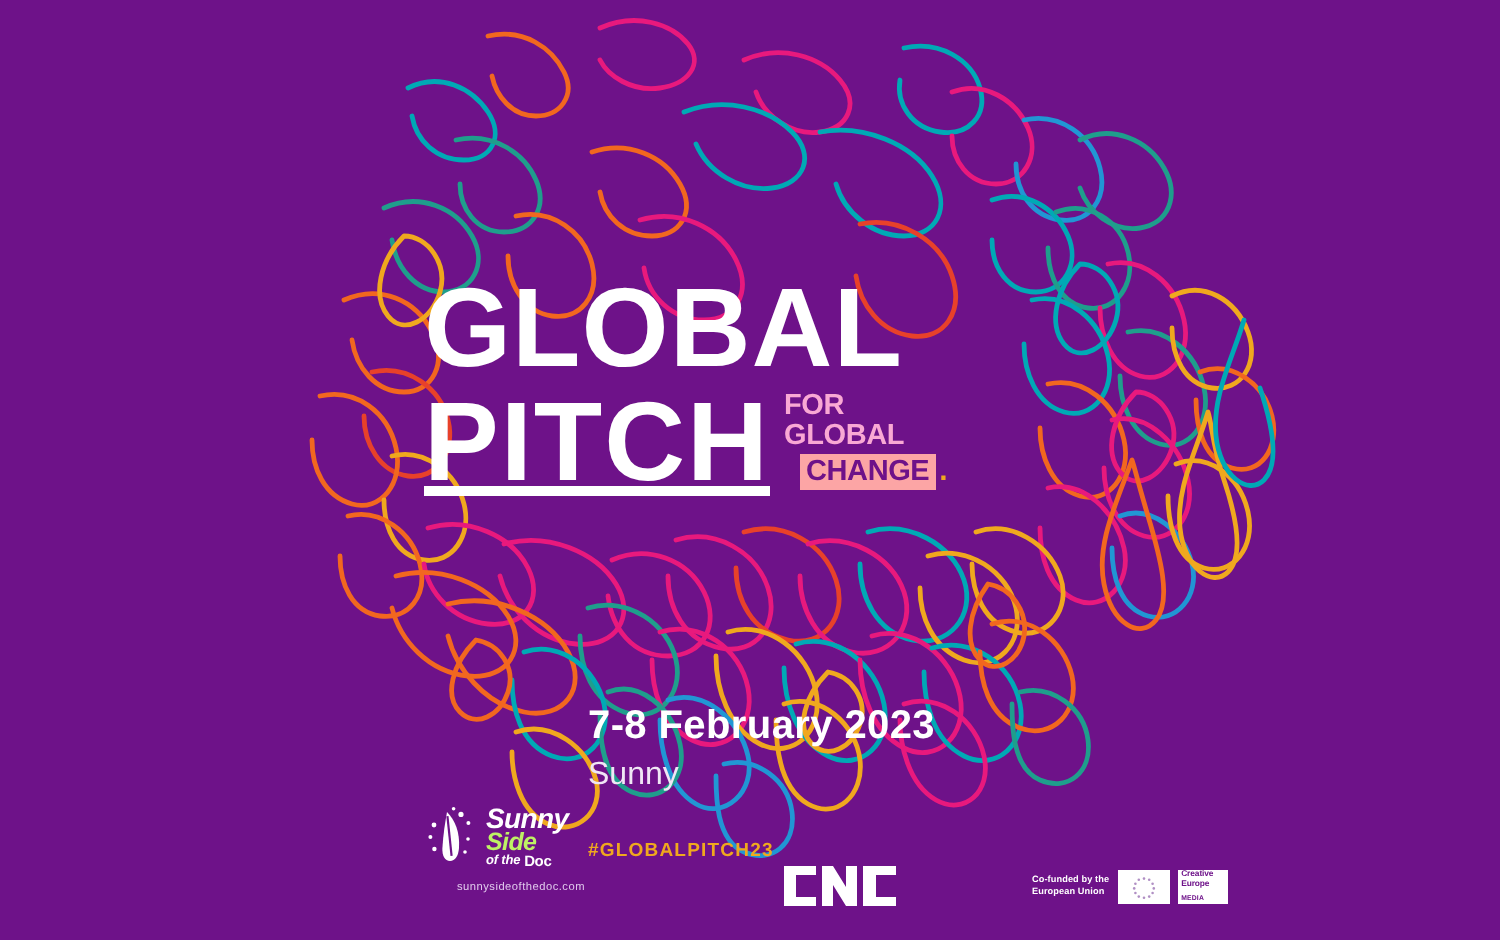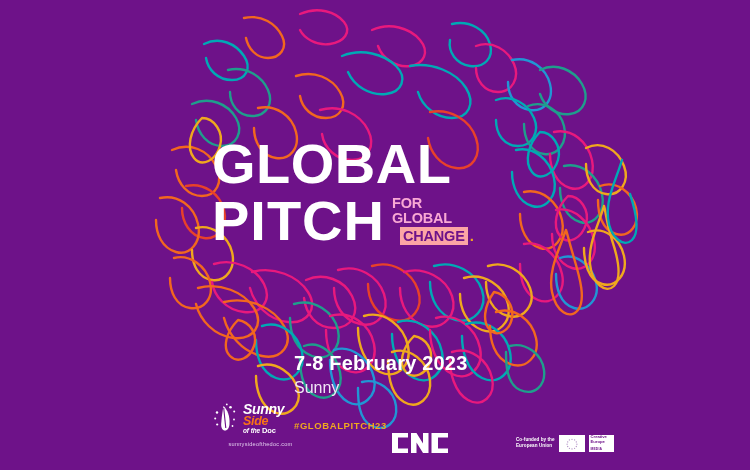--- a/index.html
+++ b/index.html
@@ -39,21 +39,21 @@
     letter-spacing: 0.5px;
     white-space: nowrap;
     display: block;
   }
   #global-line { margin-left: 0px; }
   #pitch-row {
     display: flex;
     align-items: flex-end;
     margin-top: 4px;
   }
-  #pitch-line { letter-spacing: 1px; }
+  #pitch-line { letter-spacing: 1px; text-decoration: underline; }
   #tagline {
     margin-left: 7px;
     margin-bottom: 2px;
     display: flex;
     flex-direction: column;
     align-items: flex-start;
   }
   .tag-word {
     color: #f9a8d4;
     font-weight: bold;
@@ -137,21 +137,21 @@
   }
   #ss-sunny {
     color: #ffffff;
     font-weight: bold;
     font-style: italic;
     font-size: 14px;
     letter-spacing: -0.3px;
     display: block;
   }
   #ss-side {
-    color: #f97316;
+    color: #bef264;
     font-weight: bold;
     font-style: italic;
     font-size: 12.5px;
     letter-spacing: -0.3px;
     display: block;
     margin-top: -1px;
   }
   #ss-ofthedoc {
     display: flex;
     align-items: flex-end;

